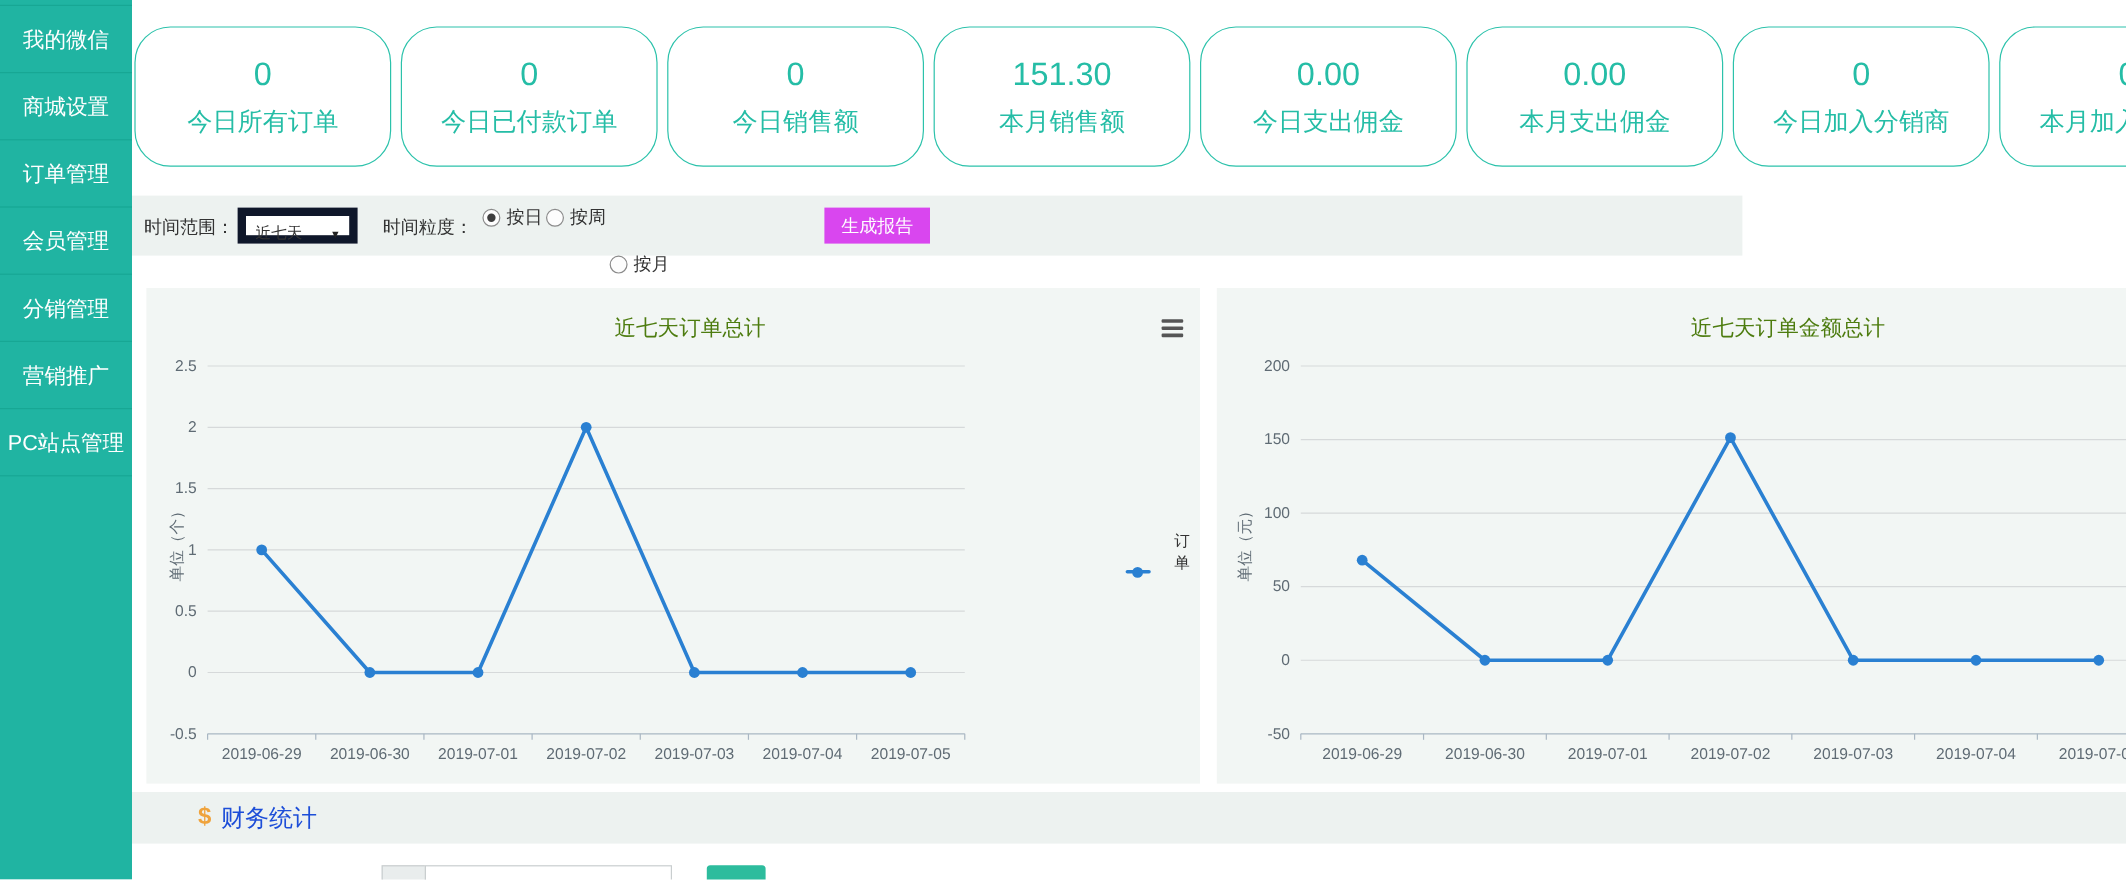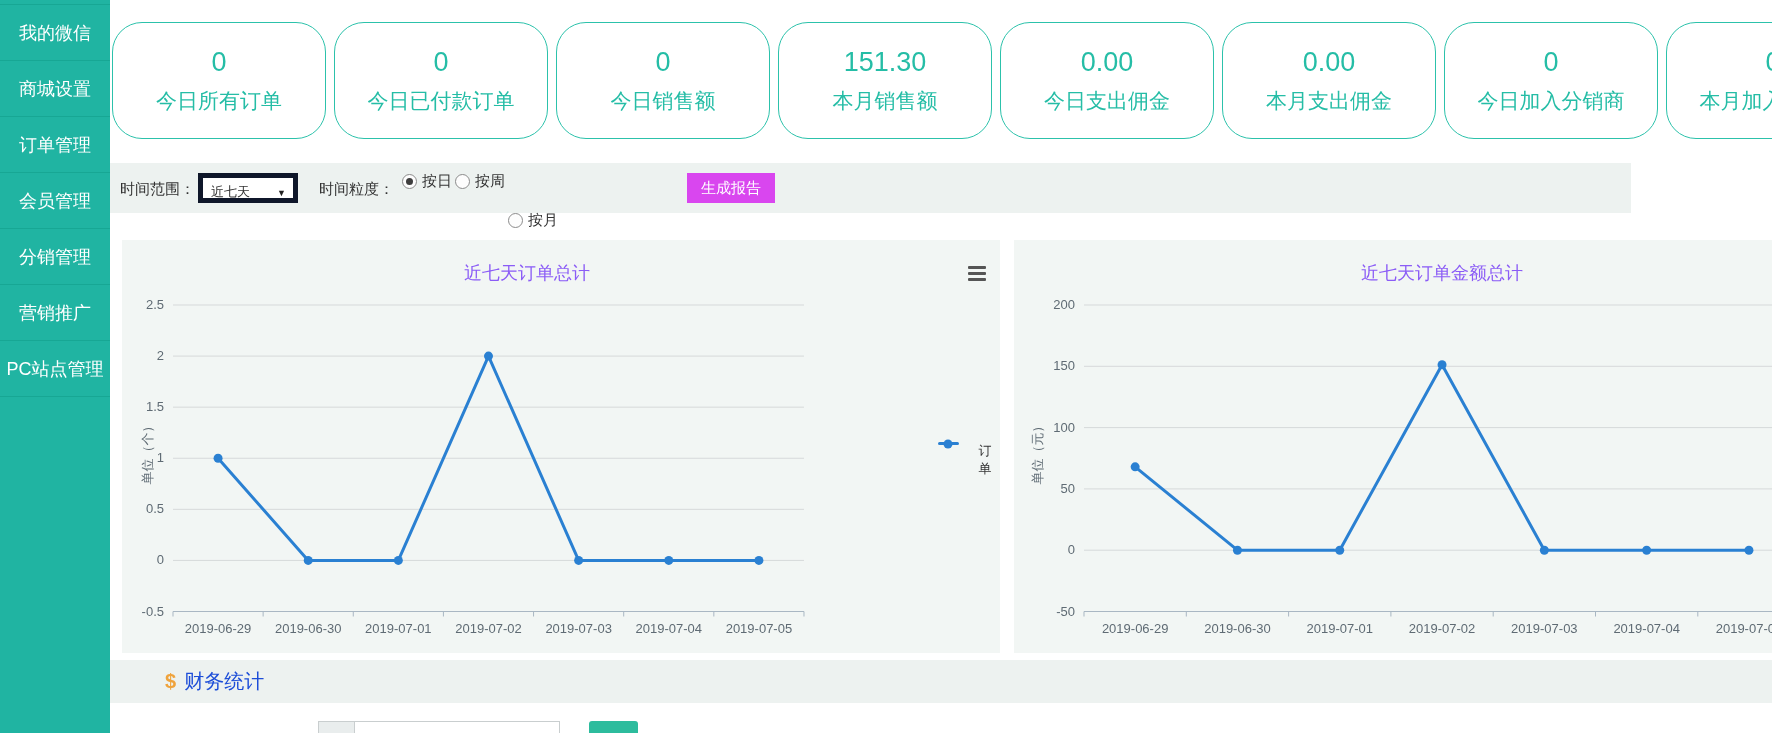--- a/index.html
+++ b/index.html
@@ -14,45 +14,45 @@
     border-bottom:1px solid #17a794; cursor:pointer; }
 
   
   .cards { position:absolute; left:112px; top:22px; display:flex; gap:8px; }
   .card { width:214px; height:117px; flex:0 0 214px; border:1px solid #2cc2ab; border-radius:30px;
     background:#fff; display:flex; flex-direction:column; align-items:center; justify-content:center; gap:9px; }
   .card .v { font-size:27px; color:#25bda6; }
   .card .l { font-size:21px; color:#25bda6; }
 
   
-  .filter { position:absolute; left:110px; top:163px; width:1521px; height:50px; background:#edf2f0;text-decoration:underline; }
+  .filter { position:absolute; left:110px; top:163px; width:1342px; height:50px; background:#edf2f0;text-decoration:underline; }
   .flabel { position:absolute; top:17px; font-size:15px; color:#333; white-space:nowrap; }
   .sel-box { position:absolute; left:88px; top:10px; width:100px; height:30px; background:#fff;
-    border:5px solid #0f172a; font-size:13px; color:#333; line-height:28px; padding-left:8px; cursor:pointer; }
+    border:7px solid #0f172a; font-size:13px; color:#333; line-height:28px; padding-left:8px; cursor:pointer; }
   .sel-arrow { position:absolute; right:7px; top:1px; font-size:9px; color:#222; }
   .rgroup { position:absolute; top:9px; display:flex; align-items:center; gap:5px; font-size:15px;
     color:#333; cursor:pointer; }
   .rdot { width:15px; height:15px; border:1px solid #8b8b8b; border-radius:50%; background:#fdfdfd;
     position:relative; flex:0 0 15px; }
   .rgroup.sel .rdot::after { content:''; position:absolute; inset:3px; background:#3e3e3e; border-radius:50%; }
   .gen-btn { position:absolute; left:577px; top:10px; width:88px; height:30px; background:#d946ef;
     color:#fff; font-size:15px; border:none; cursor:pointer; }
 
   
   .panel { position:absolute; top:240px; height:413px; background:#f2f6f4; }
   #panelL { left:122px; width:878px; }
   #panelR { left:1014px; width:873px; }
-  .ctitle { position:absolute; top:21px; font-size:18px; font-weight:500; color:#8b5cf6;
-    transform:translateX(-50%); white-space:nowrap; }
+  .ctitle { position:absolute; top:21px; font-size:18px; font-weight:500; color:#4d7c0f;
+    transform:translateX(-50%); white-space:nowrap;margin-left:48px; }
   .yname { position:absolute; font-size:13px; color:#5f6b74; white-space:nowrap;
     transform:translate(-50%,-50%) rotate(-90deg); }
   .toolbox { position:absolute; right:14px; top:26px; width:18px; height:15px; display:flex;
     flex-direction:column; justify-content:space-between; cursor:pointer; }
   .toolbox span { height:3px; background:#555; border-radius:1px; }
-  .legend { position:absolute; left:816px; top:202px; display:flex; align-items:flex-start; gap:20px; cursor:pointer; }
+  .legend { position:absolute; left:816px; top:202px; display:flex; align-items:flex-end; gap:20px; cursor:pointer; }
   .legend .lm { position:relative; width:25px; height:3px; background:#2a80d2; border-radius:2px; }
   .legend .lm::after { content:''; position:absolute; left:50%; top:50%; width:9px; height:9px;
     background:#2a80d2; border-radius:50%; transform:translate(-50%,-50%); }
   .legend .lt { font-size:13px; color:#333; }
   svg.chart { position:absolute; left:0; top:0; }
   svg.chart text { font-size:13px; fill:#5f6b74; }
 
   
   .finance { position:absolute; left:110px; top:660px; width:1662px; height:43px; background:#edf2f0;
     display:flex; align-items:center; padding-left:55px; gap:8px; }

